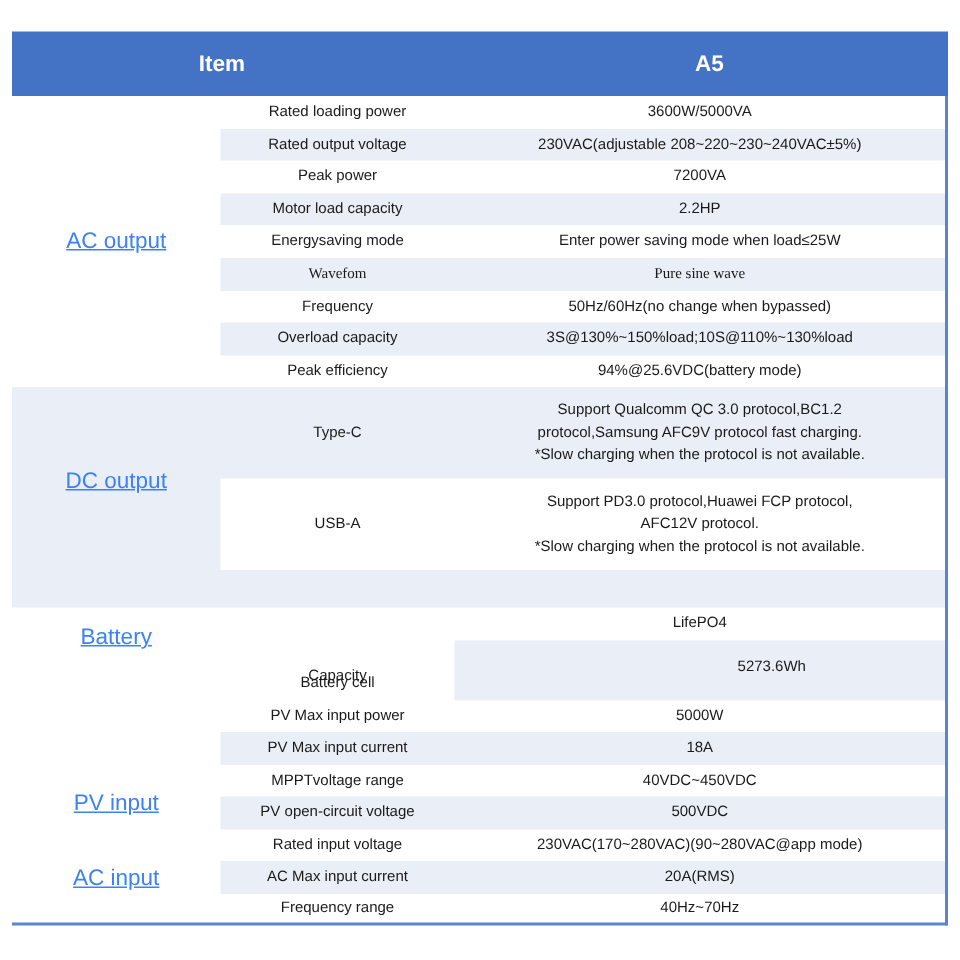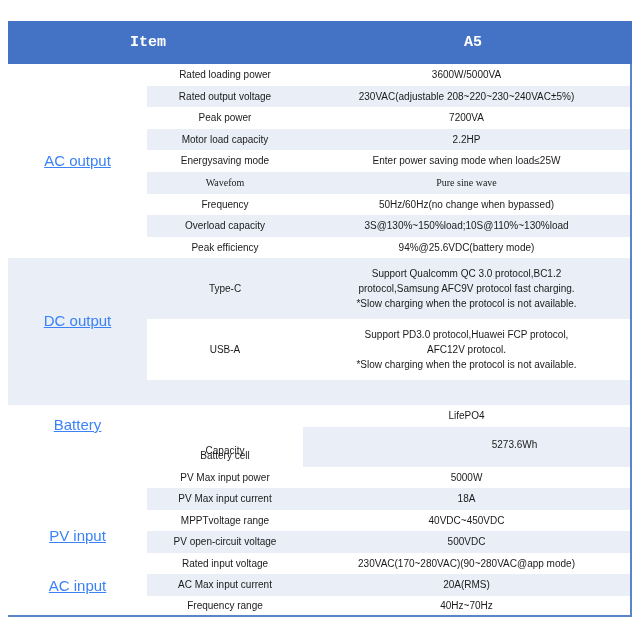--- a/index.html
+++ b/index.html
@@ -1,18 +1,18 @@
 <!DOCTYPE html>
 <html><head>
 <meta charset="utf-8">
 <style>
   html, body { margin:0; padding:0; background:#ffffff; }
   body { width:640px; height:640px; position:relative; overflow:hidden;
          font-family:"Liberation Sans", sans-serif; color:#1a1a1a; }
-  .abs { position:absolute;font-family:Liberation Mono, monospace; }
+  .abs { position:absolute; }
   .header { left:8px; top:21px; width:624px; height:43px; background:#4472C4; }
   .hdr-text { position:absolute; top:0; height:43px; line-height:43px; color:#fff;
               font-weight:bold; font-size:15px; text-align:center; }
   .rborder { left:630px; top:64px; width:2px; height:553px; background:#5a84cc; }
   .bborder { left:8px; top:615px; width:624px; height:2px; background:#5a84cc; }
   .shade { background:#E9EEF7; }
   .row { position:absolute; left:147px; width:483px; font-size:10px; }
   .row .k { position:absolute; left:0; width:156px; text-align:center; top:0; }
   .row .v { position:absolute; left:156px; width:327px; text-align:center; top:0; }
   .sec { position:absolute; left:8px; width:139px; text-align:center; font-size:15px; color:#3b82f6;text-decoration:underline; }

